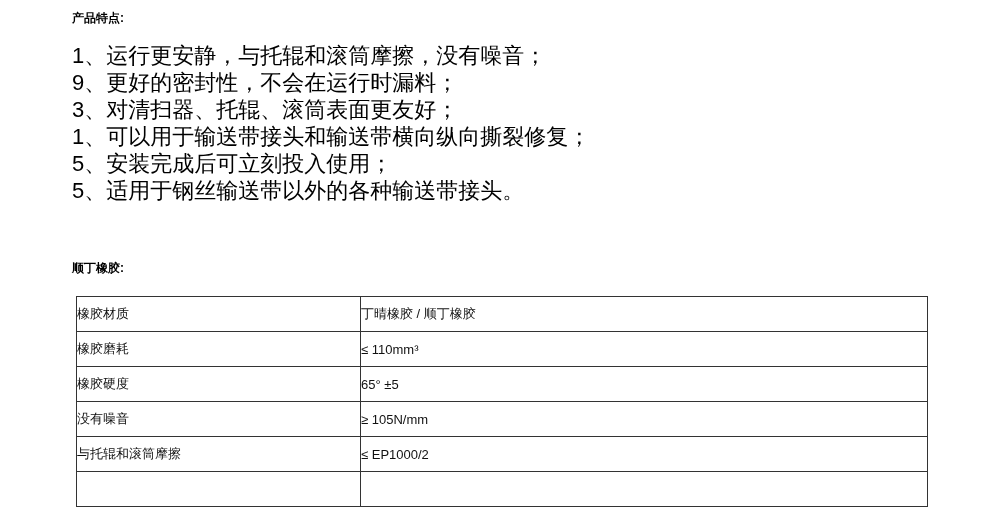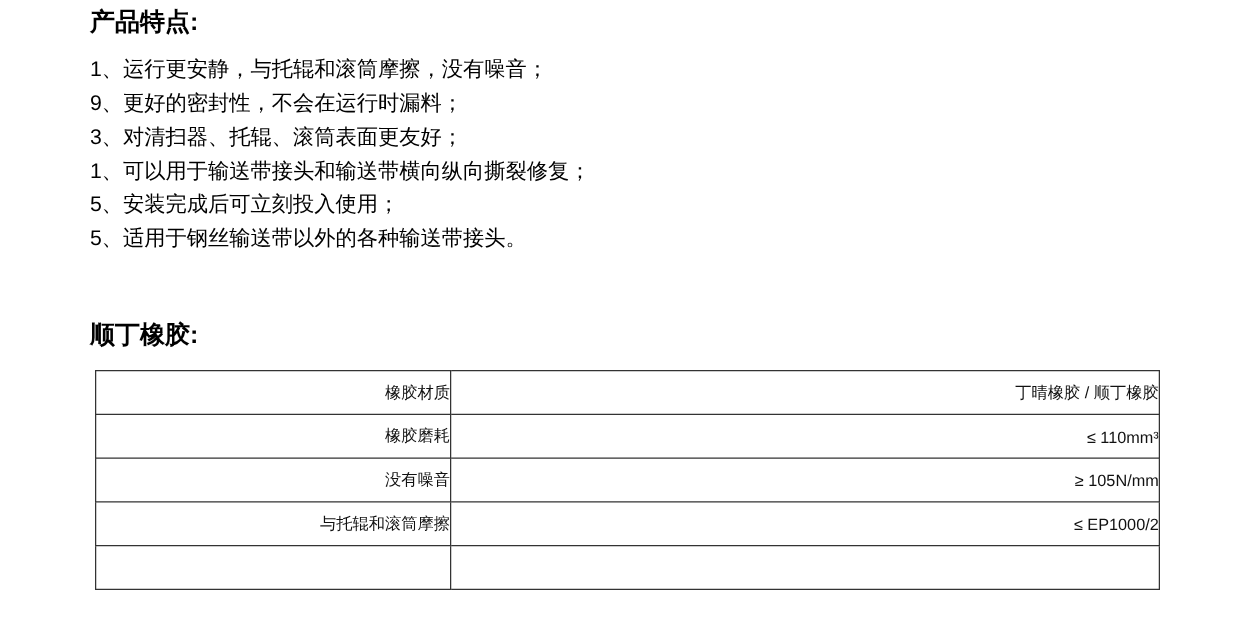--- a/index.html
+++ b/index.html
@@ -15,48 +15,48 @@
     color: #000000;
   }
   .page {
     padding-left: 72px;
     box-sizing: border-box;
     width: 999px;
   }
   .section-heading {
     margin: 0;
     padding-top: 6px;
-    font-size: 20px;
+    font-size: 12px;
     line-height: 24px;
     font-weight: 700;
     color: #000000;
   }
   .features-list {
     margin-top: 12px;
-    font-size: 17px;
+    font-size: 22px;
     line-height: 27px;
     font-weight: 400;
     color: #000000;
   }
   .params-heading {
     padding-top: 0;
     margin-top: 52px;
   }
   .params-table {
     margin-top: 16px;
     margin-left: 4px;
     border-collapse: collapse;
     table-layout: fixed;
     width: 852px;
   }
   .params-table td {
     border: 1px solid #333333;
     height: 34px;
     padding: 0;
-    text-align: right;
+    text-align: left;
     vertical-align: middle;
     font-size: 13px;
     color: #111111;
     overflow: hidden;
     white-space: nowrap;
   }
   .params-table .label-cell {
     width: 283px;
   }
 </style>
@@ -82,20 +82,24 @@
     <tbody>
       <tr>
         <td class="label-cell">橡胶材质</td>
         <td class="value-cell">丁晴橡胶 / 顺丁橡胶</td>
       </tr>
       <tr>
         <td class="label-cell">橡胶磨耗</td>
         <td class="value-cell">≤ 110mm³</td>
       </tr>
       <tr>
+        <td class="label-cell">橡胶硬度</td>
+        <td class="value-cell">65° ±5</td>
+      </tr>
+      <tr>
         <td class="label-cell">没有噪音</td>
         <td class="value-cell">≥ 105N/mm</td>
       </tr>
       <tr>
         <td class="label-cell">与托辊和滚筒摩擦</td>
         <td class="value-cell">≤ EP1000/2</td>
       </tr>
       <tr>
         <td class="label-cell"></td>
         <td class="value-cell"></td>

